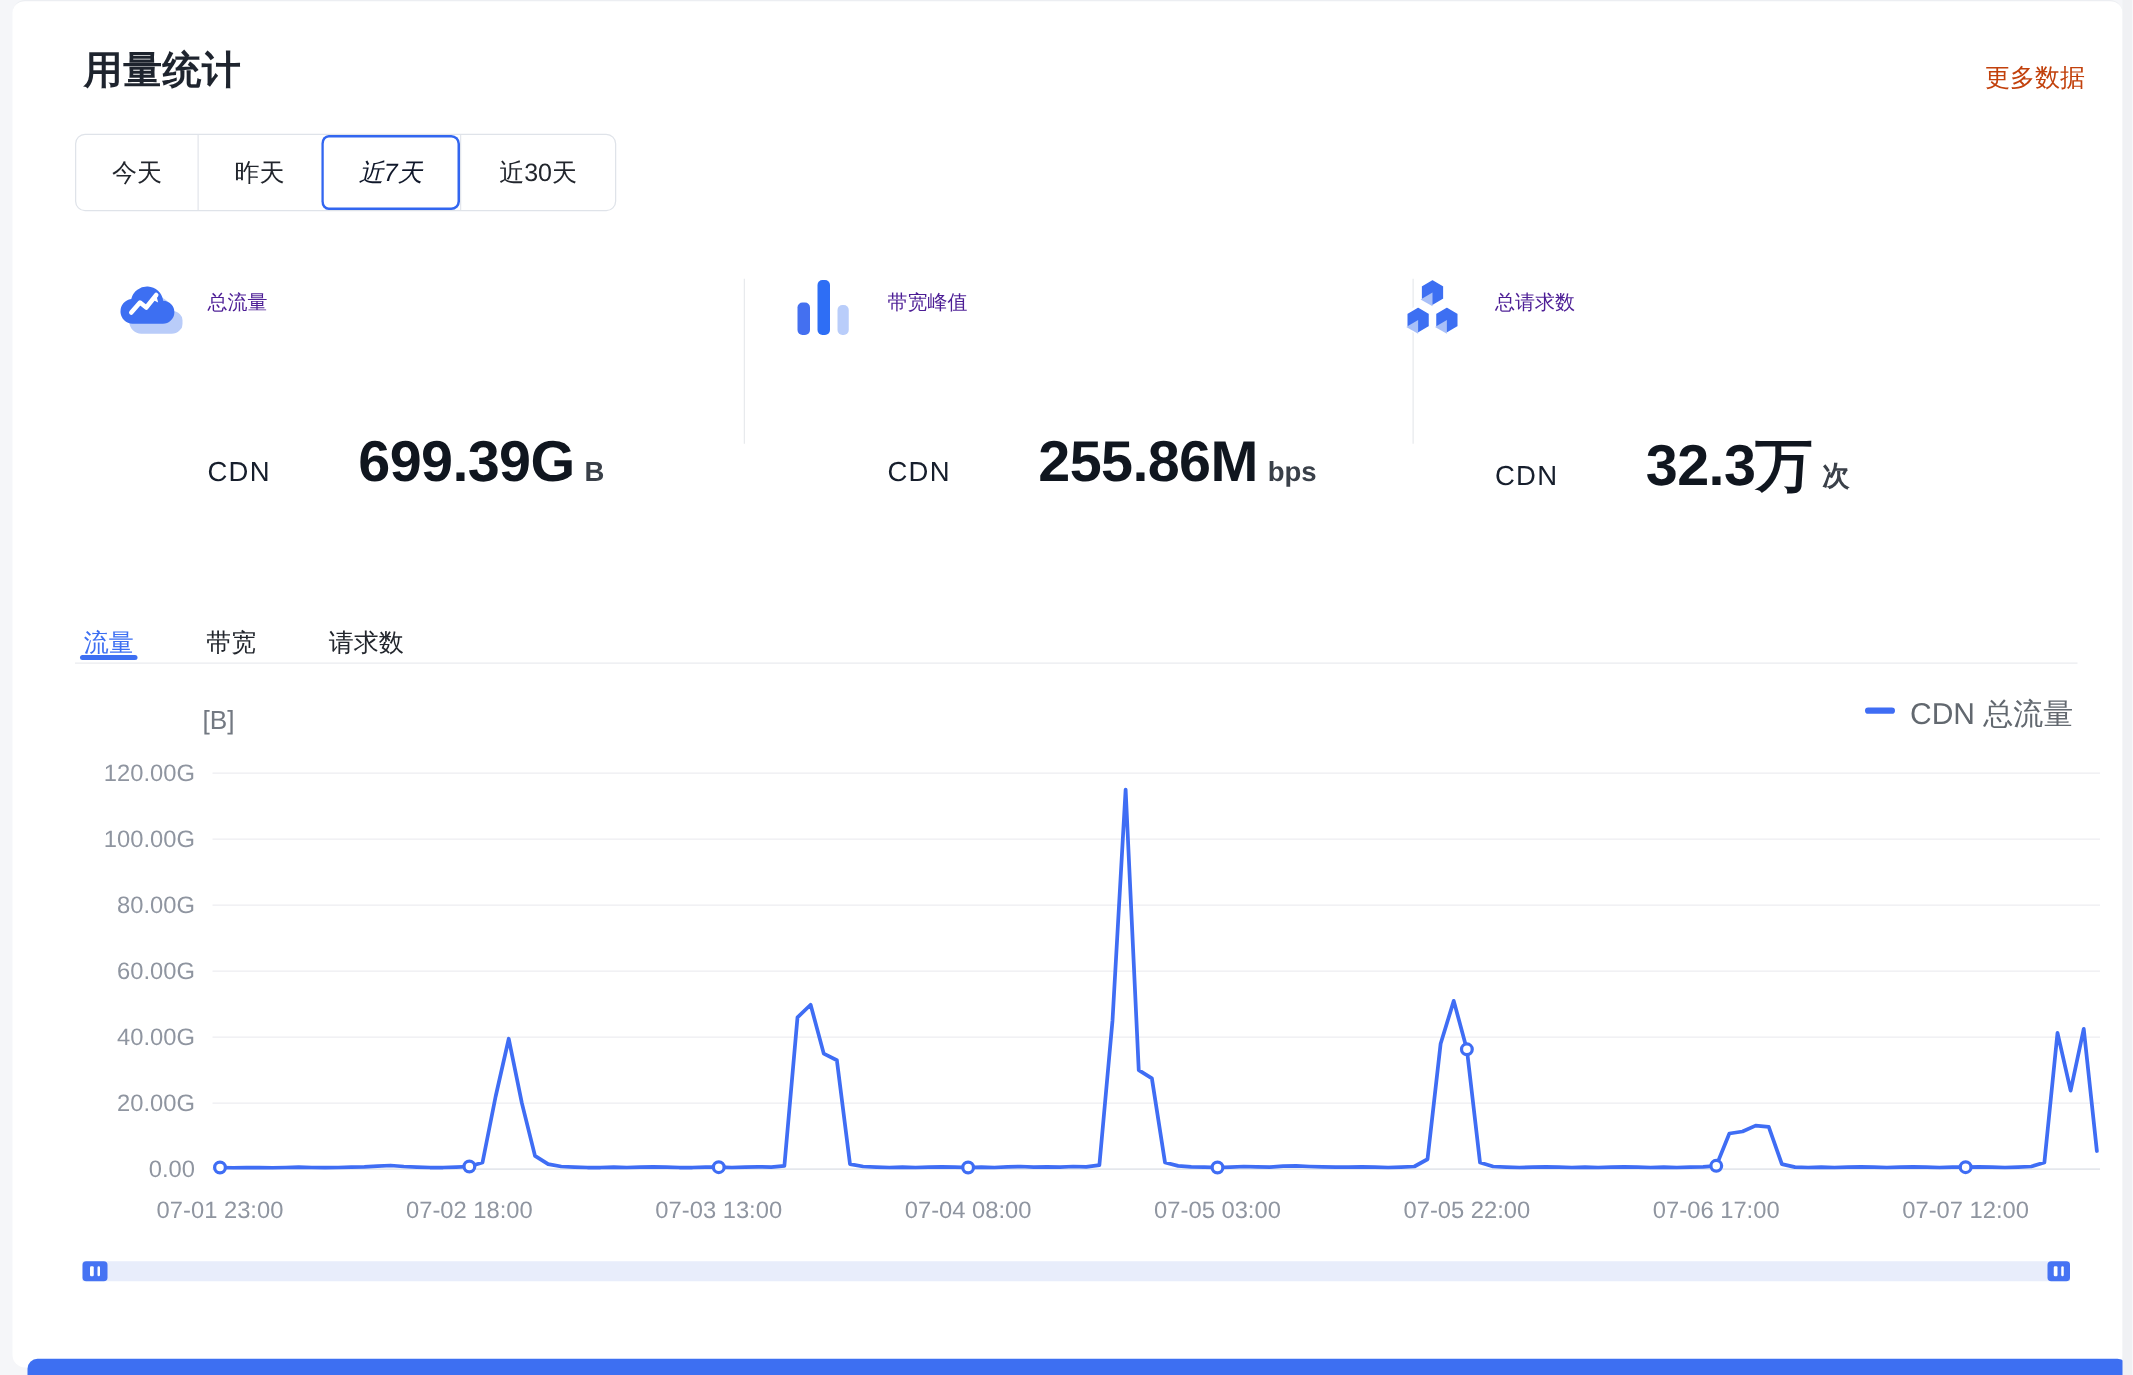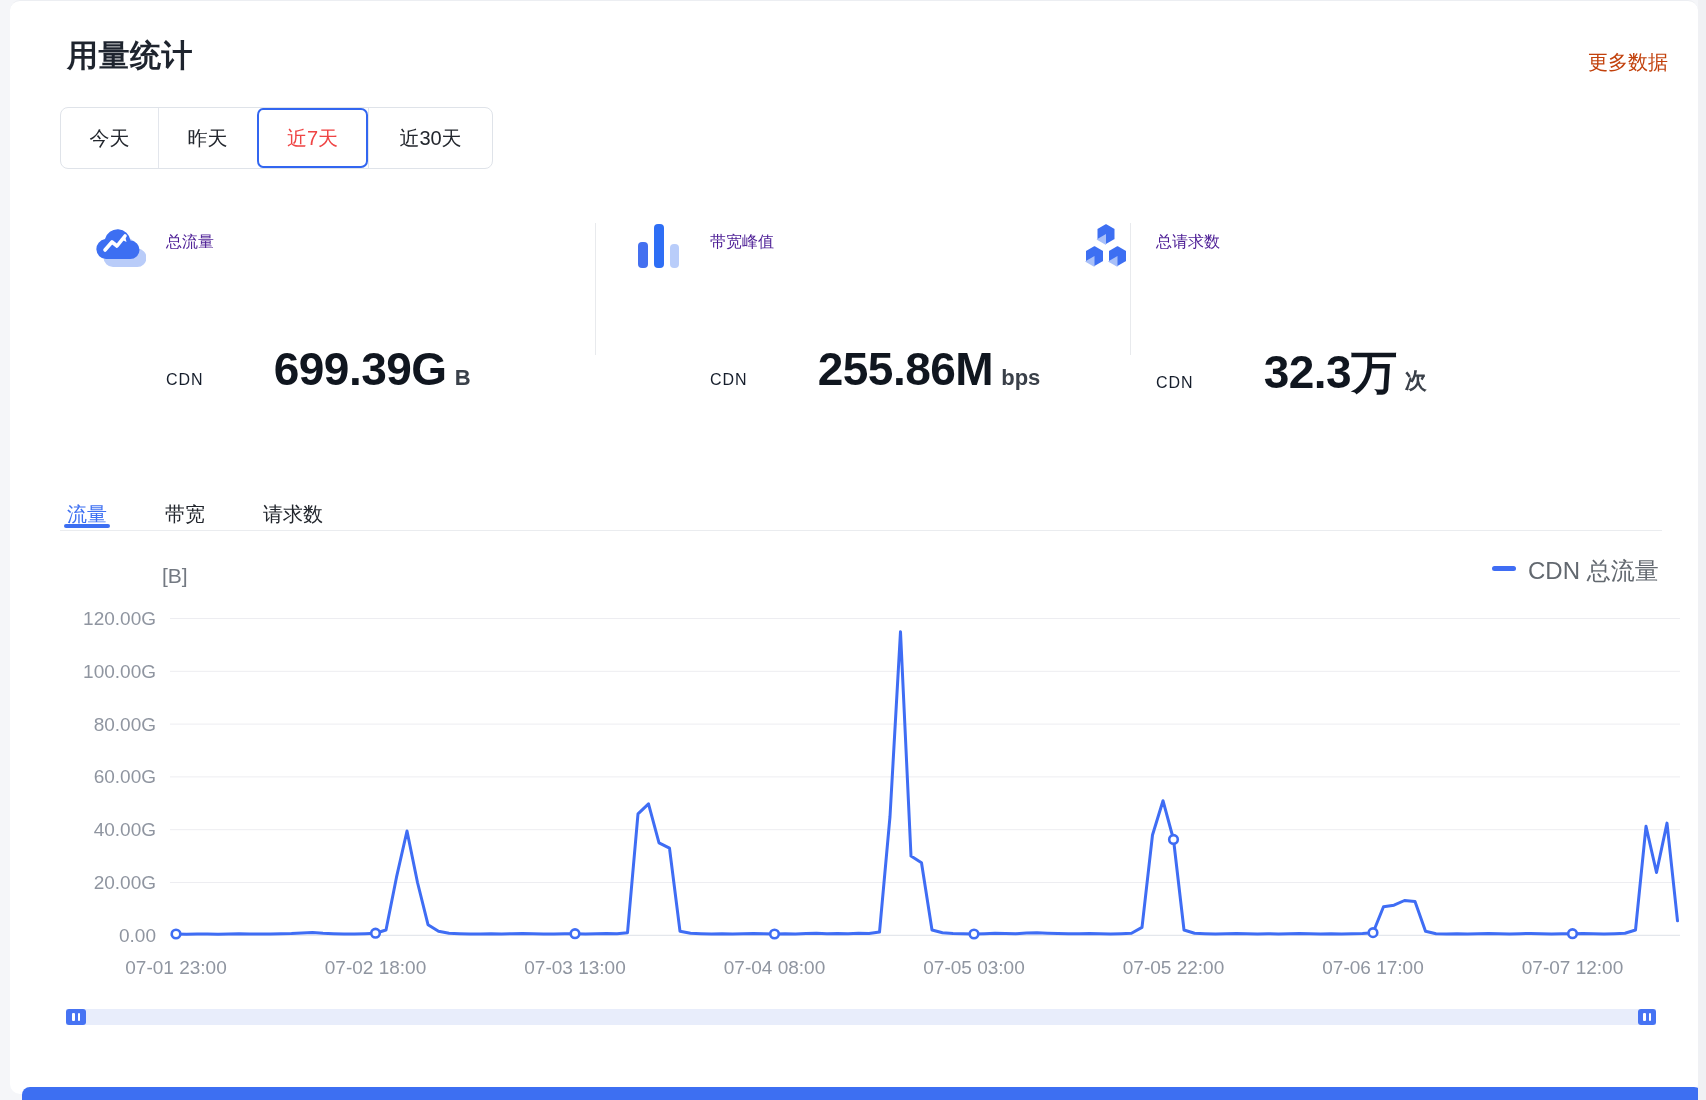--- a/index.html
+++ b/index.html
@@ -10,27 +10,27 @@
   .page-scrollbar{position:absolute;right:0;top:0;width:8px;height:1100px;background:#f0f1f4;}
 
   .title{position:absolute;left:57px;top:34px;font-size:31px;font-weight:700;color:#1e242e;letter-spacing:.5px;}
   .more{position:absolute;right:30px;top:48px;font-size:20px;color:#c2410c;cursor:pointer;text-decoration:none;}
 
   .seg{position:absolute;left:50px;top:106px;height:62px;display:flex;
        border:1px solid #dfe3e9;border-radius:8px;background:#fff;box-sizing:border-box;}
   .seg-item{display:flex;align-items:center;justify-content:center;font-size:20px;color:#22262d;
             cursor:pointer;box-sizing:border-box;}
   .seg-item + .seg-item{border-left:1px solid #e3e6ec;}
-  .seg-item.active{color:#ef4444;box-shadow:inset 0 0 0 2px #3266f0;border-radius:7px;border-left-color:transparent;}
+  .seg-item.active{color:#0f172a;box-shadow:inset 0 0 0 2px #3266f0;border-radius:7px;border-left-color:transparent;font-style:italic;}
 
   .stat{position:absolute;top:203px;width:450px;height:160px;}
   .stat .icon{position:absolute;left:2px;top:18px;width:54px;height:52px;}
   .stat-label{position:absolute;left:76px;top:28px;font-size:16px;color:#4c1d95;}
   .stat-row{position:absolute;left:76px;top:98px;display:flex;align-items:baseline;}
-  .stat-prod{font-size:16px;font-weight:500;color:#161e2c;letter-spacing:1px;}
+  .stat-prod{font-size:22px;font-weight:500;color:#161e2c;letter-spacing:1px;}
   .stat-val{margin-left:70px;font-size:46px;font-weight:700;color:#10161f;letter-spacing:-.5px;margin-top:40px;}
   .stat-unit{margin-left:8px;font-size:22px;font-weight:600;color:#3a4049;}
   .stat-divider{position:absolute;top:222px;width:1px;height:132px;background:#e8eaed;}
 
   .chart-tab{position:absolute;top:472px;font-size:20px;color:#22262d;cursor:pointer;margin-top:28px;}
   .chart-tab.active{color:#3d6ff2;}
   .tab-underline{position:absolute;left:54px;top:523px;width:46px;height:4px;border-radius:2px;background:#3d6ff2;}
   .tabs-divider{position:absolute;left:50px;top:529px;width:1602px;height:1px;background:#eaecef;}
 
   .chart-svg{position:absolute;left:0;top:540px;width:1706px;height:475px;}
@@ -91,21 +91,21 @@
     </span>
     <span class="stat-label">带宽峰值</span>
     <div class="stat-row">
       <span class="stat-prod">CDN</span>
       <span class="stat-val">255.86M</span>
       <span class="stat-unit">bps</span>
     </div>
   </div>
   <div class="stat-divider" style="left:1120px"></div>
 
-  <div class="stat" style="left:1070px">
+  <div class="stat" style="left:1110px">
     <span class="icon">
       <svg viewBox="0 0 48 48" width="48" height="48">
         <g stroke="#fff" stroke-width="2">
           <polygon points="24,1 33.5,6.5 33.5,17.5 24,23 14.5,17.5 14.5,6.5" fill="#3d6ff2"></polygon>
           <polygon points="24,12 24,23 14.5,17.5" fill="#a9c0f8" stroke="none"></polygon>
           <polygon points="12.5,23 22,28.5 22,39.5 12.5,45 3,39.5 3,28.5" fill="#3d6ff2"></polygon>
           <polygon points="12.5,34 12.5,45 3,39.5" fill="#a9c0f8" stroke="none"></polygon>
           <polygon points="35.5,23 45,28.5 45,39.5 35.5,45 26,39.5 26,28.5" fill="#3d6ff2"></polygon>
           <polygon points="35.5,34 35.5,45 26,39.5" fill="#a9c0f8" stroke="none"></polygon>
         </g>

